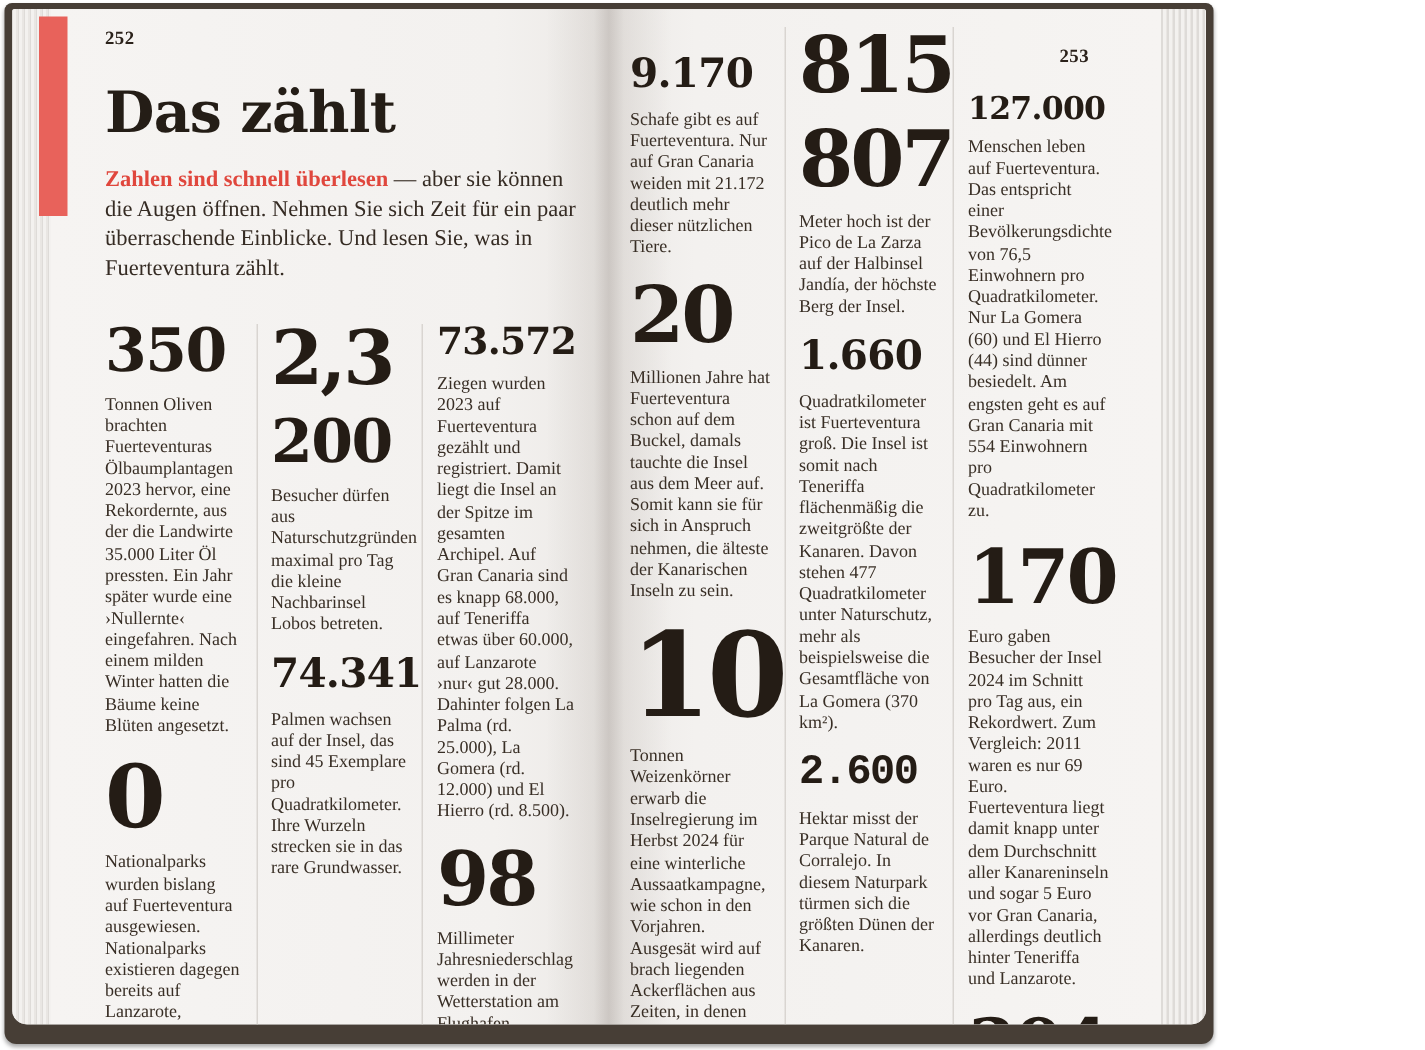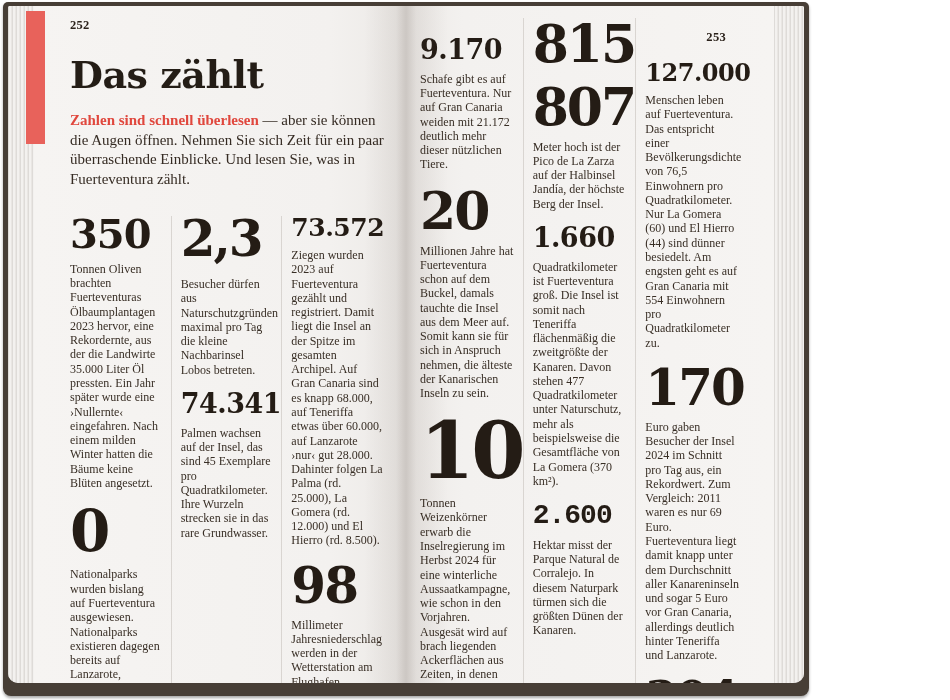--- a/index.html
+++ b/index.html
@@ -53,21 +53,21 @@
   .rp-cols { height:100%; }
   .rp-c0 { padding-top:20px; }
   .rp-c1 { padding-top:2px; }
   .rp-c2 { padding-top:44px; }
 
   .stat { margin-bottom:15px; }
   .num { font-family:"DejaVu Serif","Liberation Serif",serif; font-weight:bold;
          color:#241c15; line-height:.92; margin-bottom:9px; letter-spacing:-1px; }
   .n25 { font-size:25px; letter-spacing:-.5px; }
   .n27 { font-size:27px; letter-spacing:-.5px; }
-  .n30 { font-size:24px; letter-spacing:-.5px; }
+  .n30 { font-size:21px; letter-spacing:-.5px; }
   .n34 { font-size:28px;font-family:Liberation Mono, monospace; }
   .n40 { font-size:40px; }
   .n46 { font-size:46px; }
   .n50 { font-size:50px; letter-spacing:-2px; }
   .n52 { font-size:52px; letter-spacing:-2px; }
   .n58 { font-size:58px; letter-spacing:-2px; }
   .n78 { font-size:78px; letter-spacing:-3px; }
   .txt { font-size:12px; line-height:1.19; color:#382e25; }
 </style>
 </head>
@@ -97,20 +97,21 @@
                 <div class="stat">
                   <div class="num n58">0</div>
                   <div class="txt">Nationalparks wurden bislang auf Fuerteventura ausgewiesen. Nationalparks existieren dagegen bereits auf Lanzarote, Teneriffa, La Gomera und La Palma sowie demnächst vielleicht auf Gran Canaria. Bei null liegt, im Gegensatz zu anderen Kanareninseln, auch die Zahl der Waldbrände auf Fuerteventura, da es auf der Insel so gut wie keinen Wald gibt.</div>
                 </div>
               </div>
               <div class="col">
                 <div class="stat">
                   <div class="num n50">2,3</div>
                 </div>
                 <div class="stat">
+                  <div class="num n40">200</div>
                   <div class="txt">Besucher dürfen aus Naturschutzgründen maximal pro Tag die kleine Nachbarinsel Lobos betreten.</div>
                 </div>
                 <div class="stat">
                   <div class="num n27">74.341</div>
                   <div class="txt">Palmen wachsen auf der Insel, das sind 45 Exemplare pro Quadratkilometer. Ihre Wurzeln strecken sie in das rare Grundwasser.</div>
                 </div>
               </div>
               <div class="col">
                 <div class="stat">
                   <div class="num n25">73.572</div>

